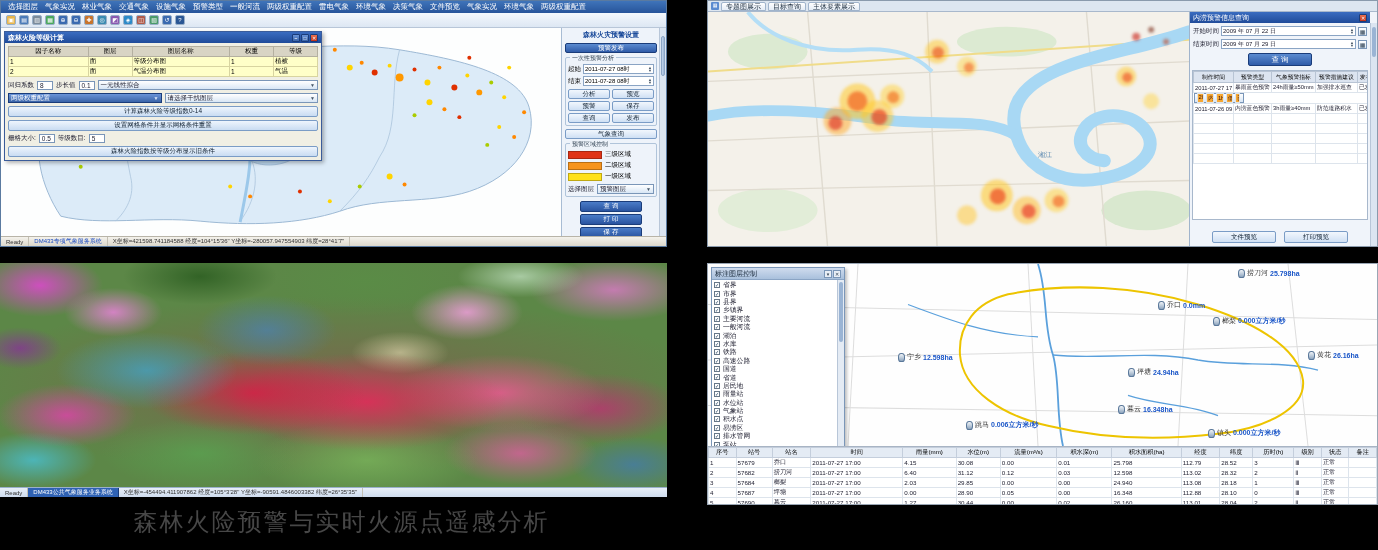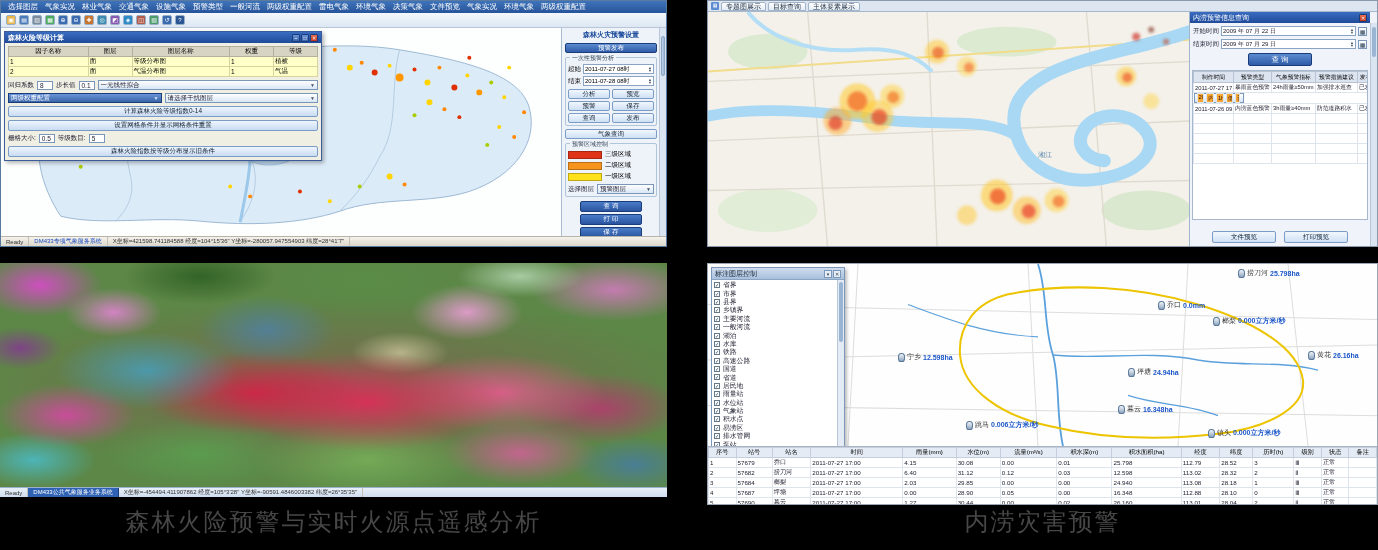--- a/index.html
+++ b/index.html
@@ -4,21 +4,21 @@
 <style>
   * { box-sizing: border-box; margin: 0; padding: 0; }
   body { margin:0; background:#000; font-family:"Liberation Sans","DejaVu Sans",sans-serif; }
   #stage { position:relative; width:1378px; height:550px; background:#000; overflow:hidden; }
   .q { position:absolute; background:#fff; overflow:hidden; }
   #q-fire  { left:0;   top:8;   width:667px; height:247px; border:1px solid #5a7aa0; }
   #q-flood { left:707px; top:8; width:671px; height:247px; border:1px solid #8a9aac; background:#f4f1ea; }
   #q-sat   { left:0;   top:263px; width:667px; height:234px; background:#4a6e3a; }
   #q-mon   { left:707px; top:263px; width:671px; height:242px; border:1px solid #9aa6b4; }
   .caption { position:absolute; top:506px; font-size:24px; color:#474747; text-align:center; letter-spacing:2px; }
-  #caption-left  { left:0; width:667px; }
+  #caption-left  { left:8px; width:667px; }
   #caption-right { left:707px; width:671px; }
 
   
   .menubar { height:12px; background:linear-gradient(#3f74ba,#27549a); display:flex; align-items:center; gap:1px; padding:0 4px; overflow:hidden; }
   .menu-item { color:#fff; font-size:7.5px; padding:0 3px; white-space:nowrap; }
   .toolbar { height:15px; background:linear-gradient(#f4f8fd,#dde7f3); border-bottom:1px solid #b8c6d8; display:flex; align-items:center; gap:3px; padding:0 5px; }
   .tool-ico { width:10px; height:10px; border:1px solid #9ab0c8; border-radius:2px; background:var(--c,#6a8ab0); color:#fff; font-size:6px; line-height:8px; text-align:center; overflow:hidden; }
   .map-wrap { position:absolute; left:0; top:27px; right:105px; bottom:10px; background:#fdfefe; overflow:hidden; }
   .map-wrap svg { position:absolute; inset:0; width:100%; height:100%; }
   .city-label { position:absolute; left:238px; top:110px; font-size:9px; color:#44536a; }
@@ -829,14 +829,13 @@
               <td>Ⅱ</td>
               <td>正常</td>
               <td></td>
             </tr>
           </tbody>
         </table>
     </div>
   </div>
 
   <div id="caption-left" class="caption">森林火险预警与实时火源点遥感分析</div>
-  <div id="caption-right" class="caption">内涝灾害预警</div>
 </div>
 
 </body></html>

